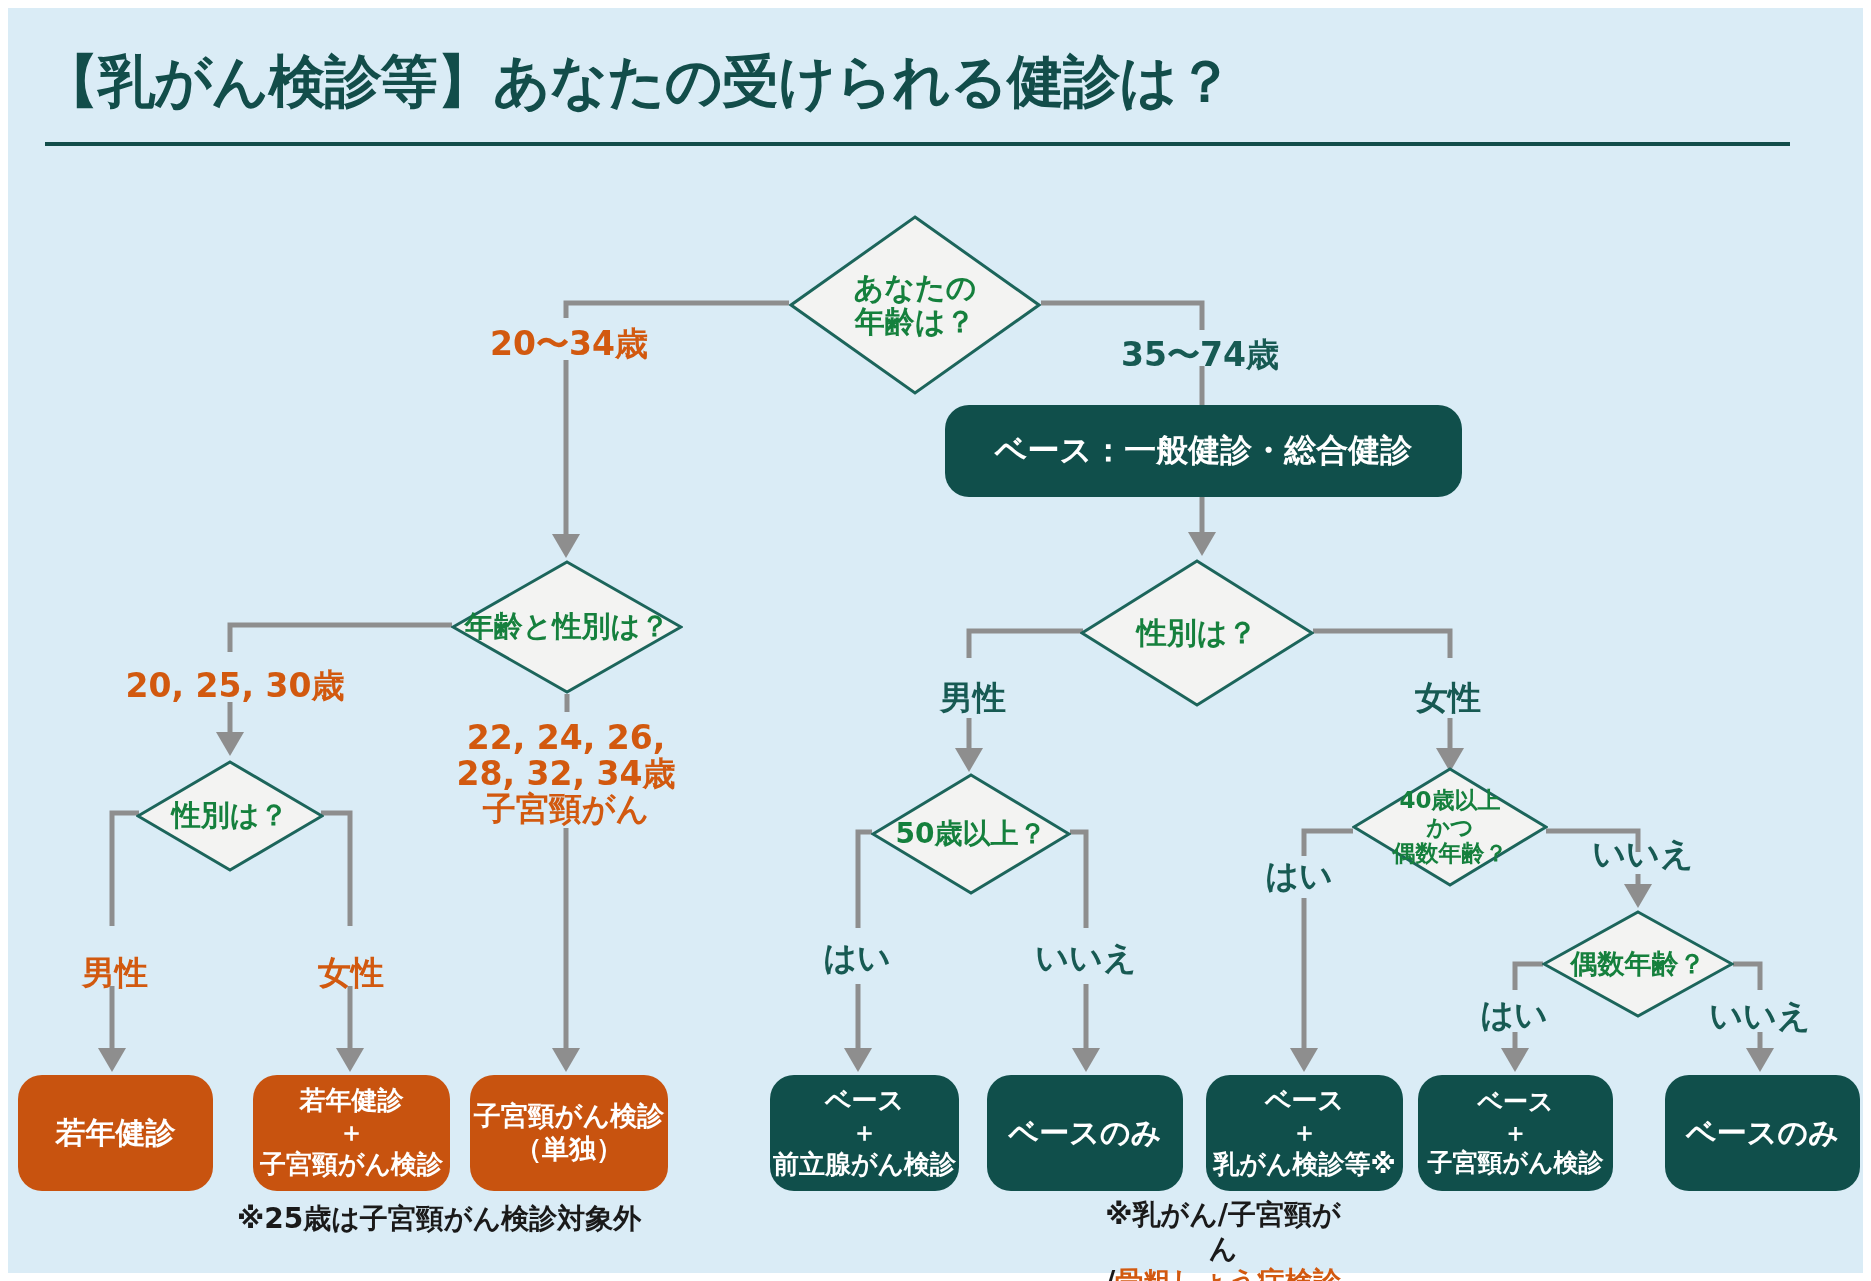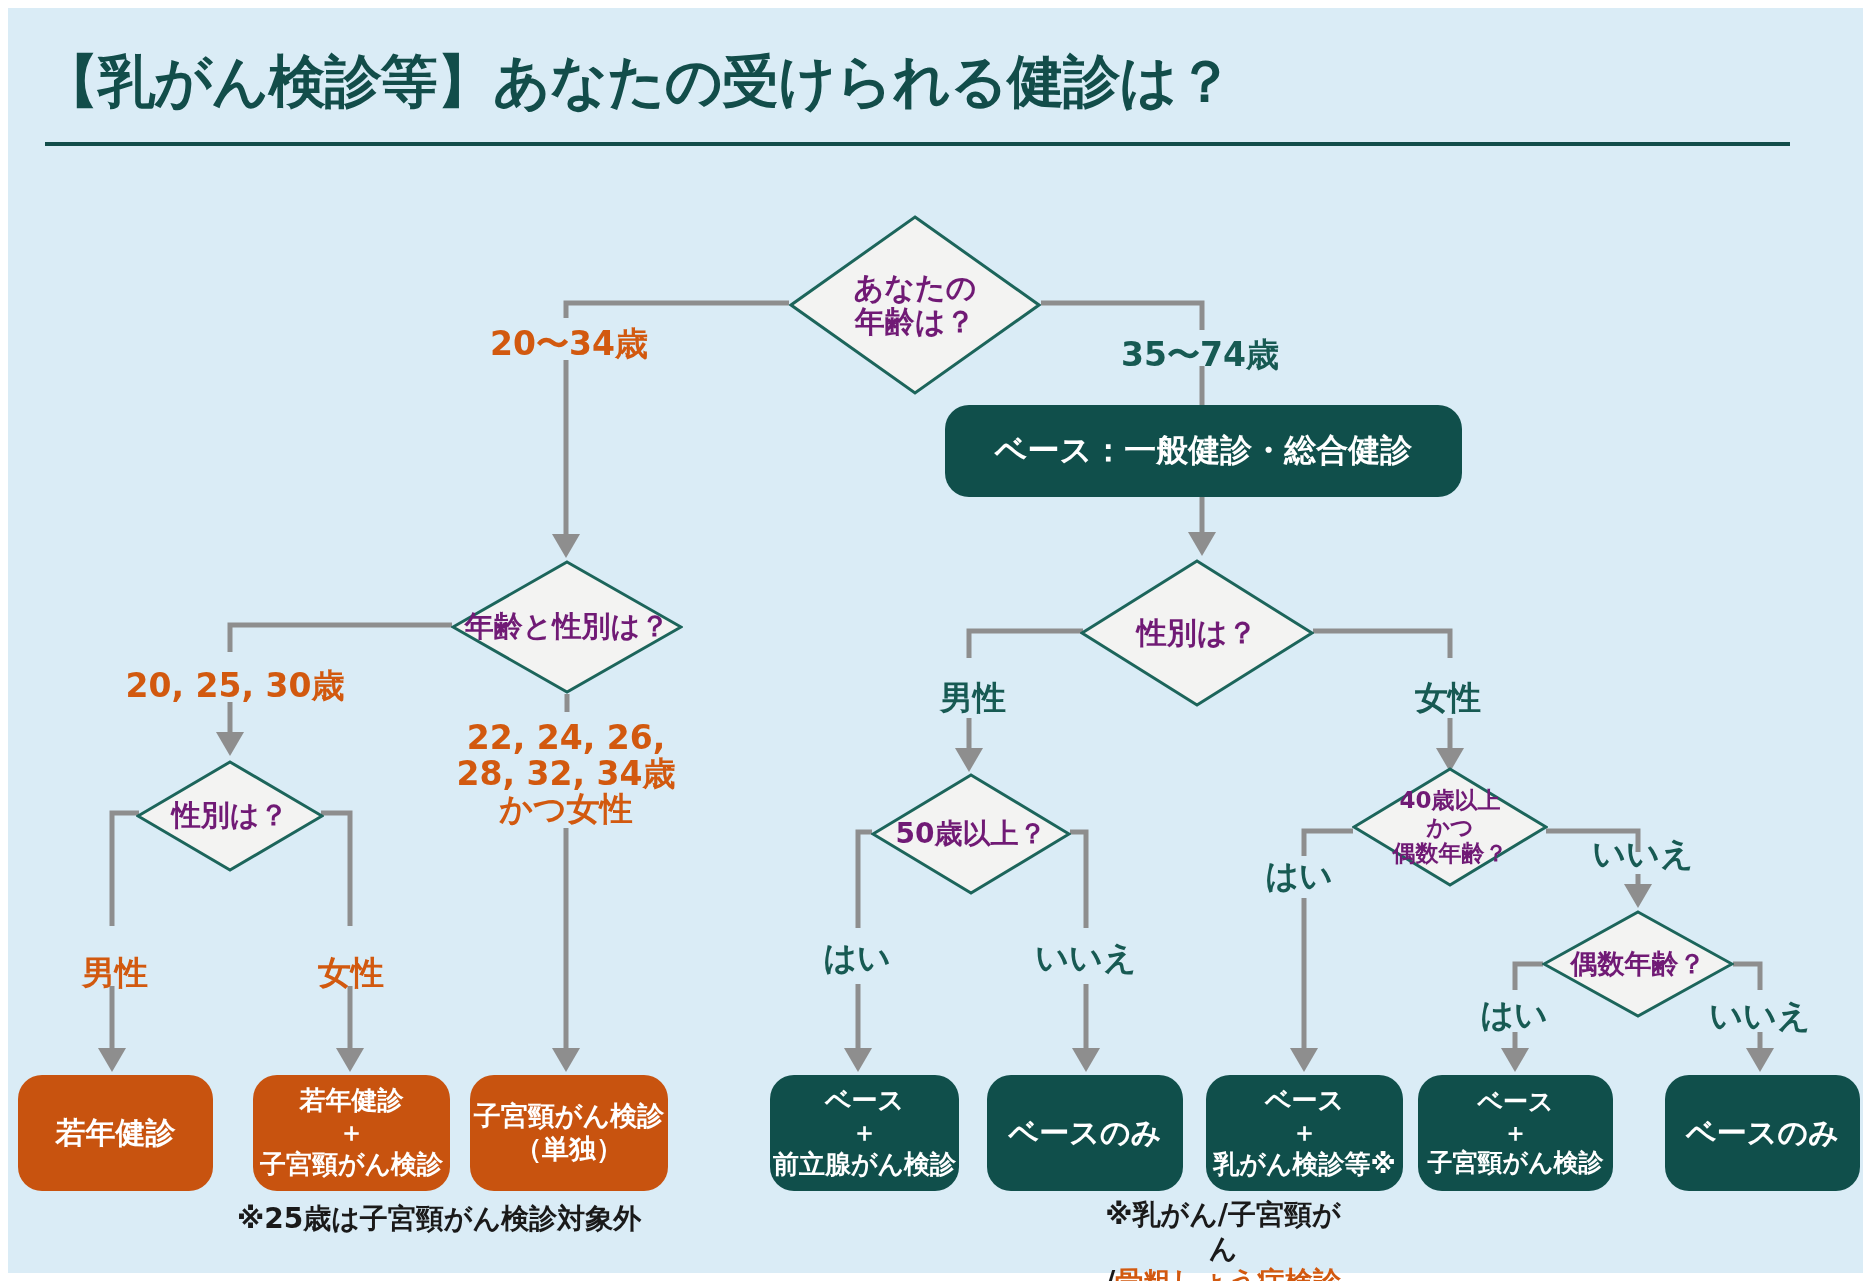--- a/index.html
+++ b/index.html
@@ -21,21 +21,21 @@
   #title{position:absolute;left:42px;top:44px;width:1760px;font-size:57px;font-weight:bold;
          color:var(--title);letter-spacing:-1px;white-space:nowrap;}
   #title-rule{position:absolute;left:45px;top:142px;width:1745px;height:4px;background:var(--title);}
   svg.wires{position:absolute;left:0;top:0;}
   .wire{stroke:var(--arrow);stroke-width:5;fill:none;}
   .head{fill:var(--arrow);stroke:none;}
   .diamond{position:absolute;}
   .diamond svg{position:absolute;left:0;top:0;}
   .diamond polygon{fill:var(--diamond-fill);stroke:var(--teal-border);stroke-width:3;}
   .dtext{position:absolute;left:0;top:0;right:0;bottom:0;display:flex;align-items:center;justify-content:center;
-         text-align:center;font-weight:bold;color:#701a75;white-space:pre-line;line-height:1.15;}
+         text-align:center;font-weight:bold;color:#15803d;white-space:pre-line;line-height:1.15;}
   .box{position:absolute;display:flex;align-items:center;justify-content:center;text-align:center;
        color:#fff;font-weight:bold;white-space:pre-line;line-height:1.22;border-radius:24px;}
   .box.teal{background:var(--teal-box);}
   .box.orange{background:var(--orange-box);text-align:center;}
   .lbl{position:absolute;transform:translateX(-50%);font-weight:bold;font-size:33px;white-space:pre-line;
        text-align:center;line-height:1.08;}
   .lbl.orange{color:var(--orange-text);}
   .lbl.teal{color:var(--teal-text);}
   .note{position:absolute;font-size:28px;font-weight:bold;color:var(--ink);line-height:1.2;}
   .note .link{color:var(--orange-text);text-decoration:underline;cursor:pointer;}
@@ -156,21 +156,21 @@
     <div class="dtext" style="font-size:27px">偶数年齢？</div>
   </div>
 
   <div class="box teal" style="left:945px;top:405px;width:517px;height:92px;font-size:32px">ベース：一般健診・総合健診</div>
 
   <div class="lbl orange" style="left:569px;top:326px">20〜34歳</div>
   <div class="lbl teal" style="left:1200px;top:337px">35〜74歳</div>
   <div class="lbl orange" style="left:235px;top:668px">20, 25, 30歳</div>
   <div class="lbl orange" style="left:566px;top:720px">22, 24, 26,
 28, 32, 34歳
-かつ女性</div>
+子宮頸がん</div>
   <div class="lbl orange" style="left:115px;top:955px">男性</div>
   <div class="lbl orange" style="left:351px;top:955px">女性</div>
   <div class="lbl teal" style="left:973px;top:680px">男性</div>
   <div class="lbl teal" style="left:1448px;top:680px">女性</div>
   <div class="lbl teal" style="left:857px;top:940px">はい</div>
   <div class="lbl teal" style="left:1086px;top:940px">いいえ</div>
   <div class="lbl teal" style="left:1299px;top:858px">はい</div>
   <div class="lbl teal" style="left:1643px;top:836px">いいえ</div>
   <div class="lbl teal" style="left:1514px;top:997px">はい</div>
   <div class="lbl teal" style="left:1760px;top:998px">いいえ</div>

